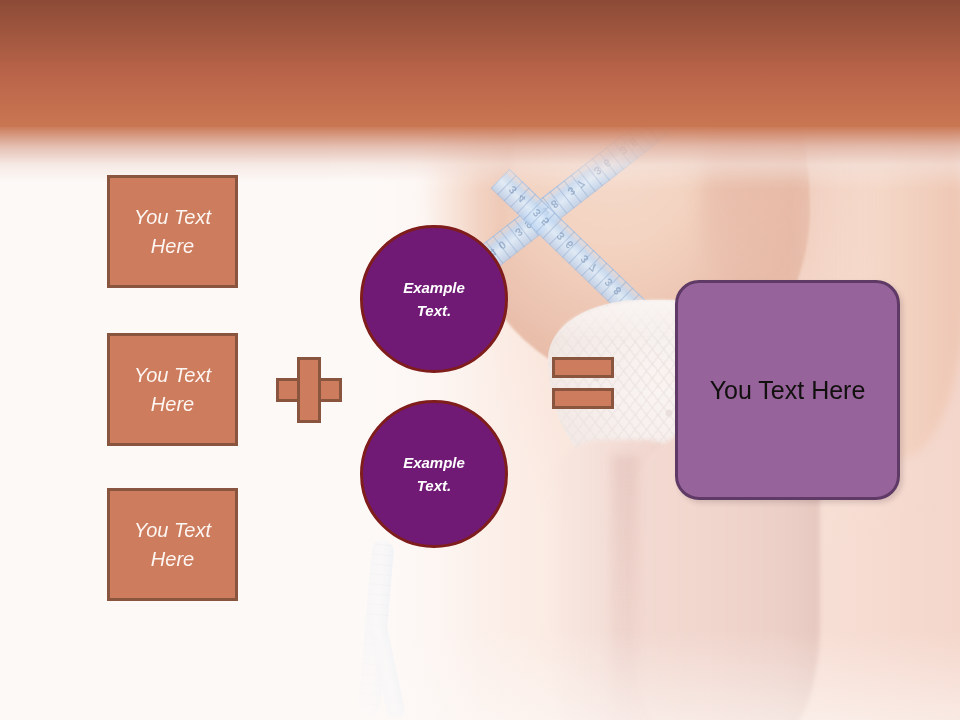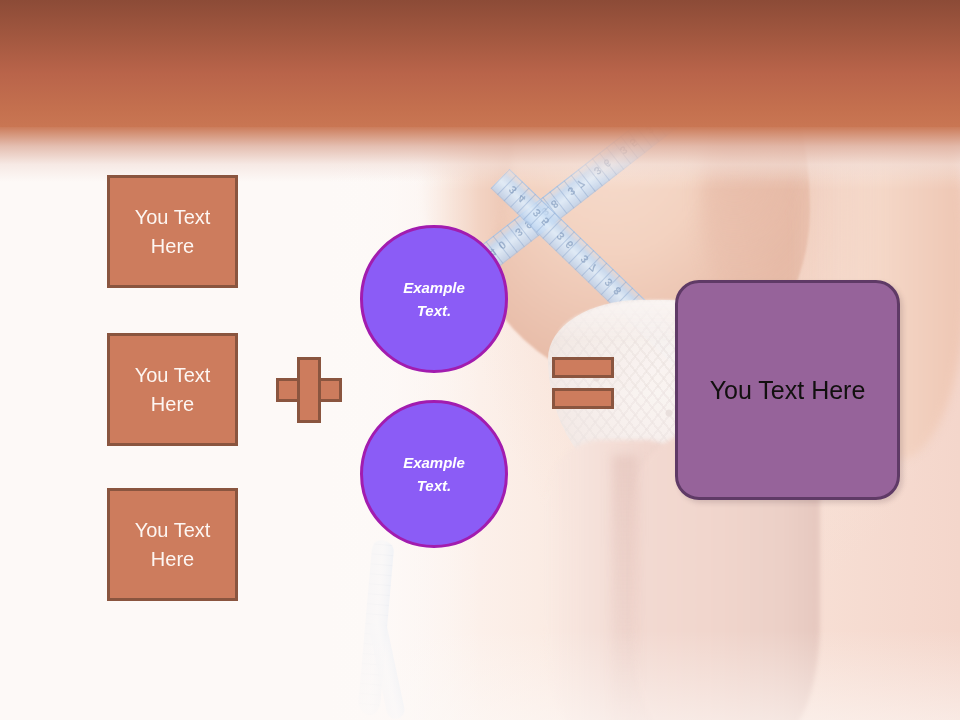--- a/index.html
+++ b/index.html
@@ -234,20 +234,21 @@
     background: #cd7c5d;
     border: 3px solid #8a553f;
     color: #fdf6f2;
     font-size: 20px;
     line-height: 1.42;
     text-align: center;
     display: flex;
     align-items: center;
     justify-content: center;
     padding: 2px 12px;
+    font-style: italic;
   }
   #tbox1 { left: 107px; top: 175px;  width: 131px; height: 113px; }
   #tbox2 { left: 107px; top: 333px;  width: 131px; height: 113px; }
   #tbox3 { left: 107px; top: 488px;  width: 131px; height: 113px; }
 
   
   .plus-sign {
     position: absolute;
     left: 276px; top: 357px;
     width: 66px; height: 66px;
@@ -283,22 +284,22 @@
   }
   .eq-bar.top { top: 0; }
   .eq-bar.bottom { top: 31px; }
 
   
   .circle {
     position: absolute;
     box-sizing: border-box;
     width: 148px; height: 148px;
     border-radius: 50%;
-    background: #8b5cf6;
-    border: 3px solid #a21caf;
+    background: #701a75;
+    border: 3px solid #7f1d1d;
     color: #ffffff;
     font-size: 15px;
     font-weight: bold;
     font-style: italic;
     line-height: 1.55;
     text-align: center;
     display: flex;
     align-items: center;
     justify-content: center;
   }

